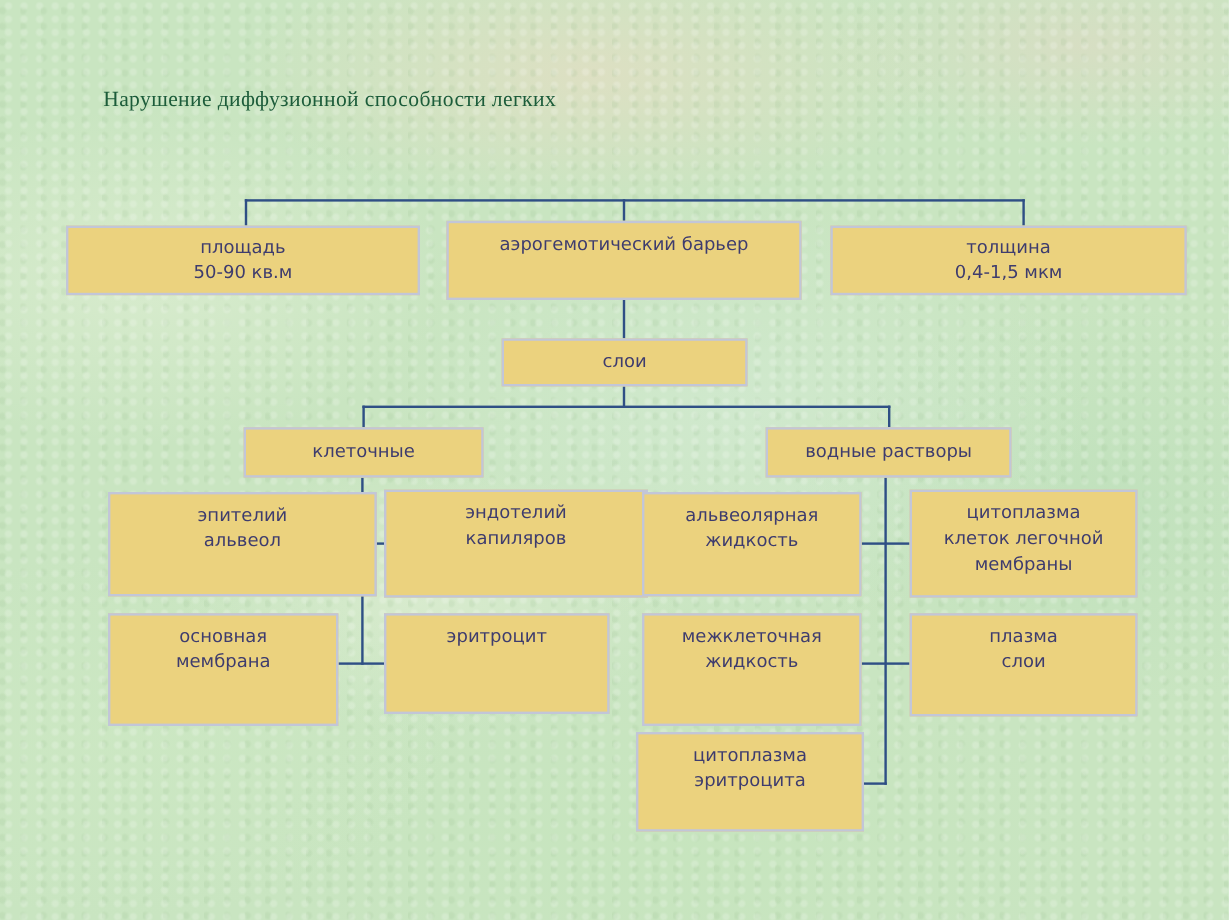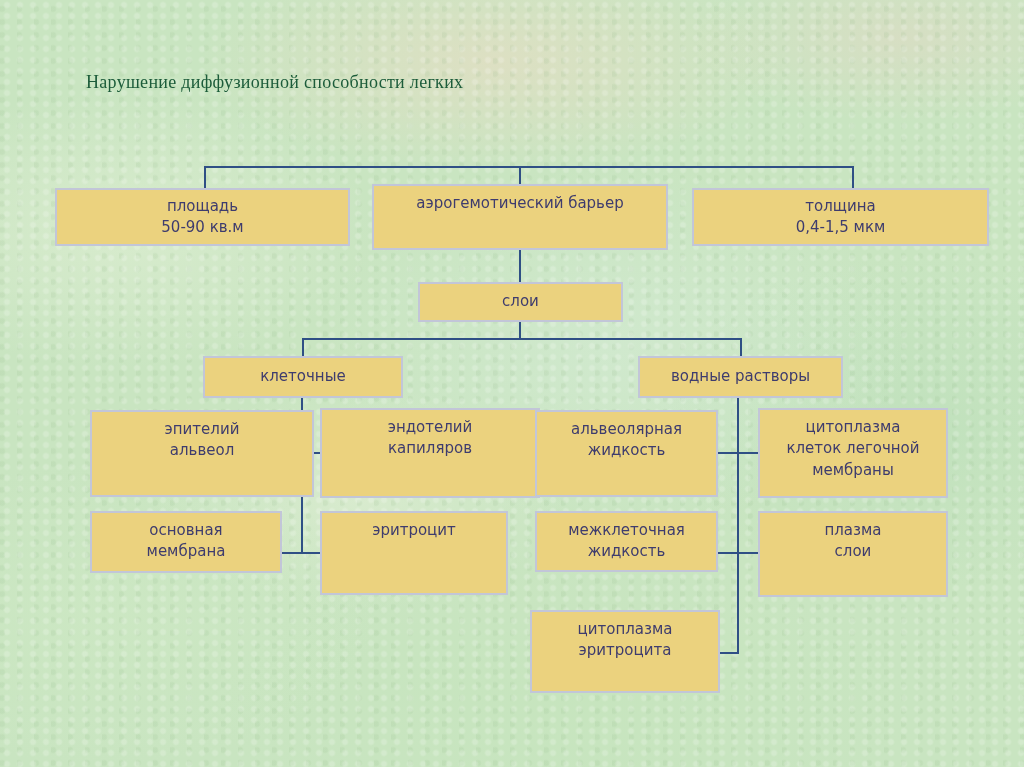--- a/index.html
+++ b/index.html
@@ -110,37 +110,37 @@
         <div>водные растворы</div>
       </div>
       <div class="box v-top" style="left: 90px; top: 410px; width: 224px; height: 87px;">
         <div>эпителий</div>
         <div>альвеол</div>
       </div>
       <div class="box v-top" style="left: 320px; top: 408px; width: 220px; height: 90px;">
         <div>эндотелий</div>
         <div>капиляров</div>
       </div>
-      <div class="box v-top" style="left: 90px; top: 511px; width: 192px; height: 62px;">
+      <div class="box v-top" style="left: 90px; top: 511px; width: 192px; height: 94px;">
         <div>основная</div>
         <div>мембрана</div>
       </div>
       <div class="box v-top" style="left: 320px; top: 511px; width: 188px; height: 84px;">
         <div>эритроцит</div>
       </div>
       <div class="box v-top" style="left: 535px; top: 410px; width: 183px; height: 87px;">
         <div>альвеолярная</div>
         <div>жидкость</div>
       </div>
       <div class="box v-top" style="left: 758px; top: 408px; width: 190px; height: 90px;">
         <div>цитоплазма</div>
         <div>клеток легочной</div>
         <div>мембраны</div>
       </div>
-      <div class="box v-top" style="left: 535px; top: 511px; width: 183px; height: 61px;">
+      <div class="box v-top" style="left: 535px; top: 511px; width: 183px; height: 94px;">
         <div>межклеточная</div>
         <div>жидкость</div>
       </div>
       <div class="box v-top" style="left: 758px; top: 511px; width: 190px; height: 86px;">
         <div>плазма</div>
         <div>слои</div>
       </div>
       <div class="box v-top" style="left: 530px; top: 610px; width: 190px; height: 83px;">
         <div>цитоплазма</div>
         <div>эритроцита</div>

